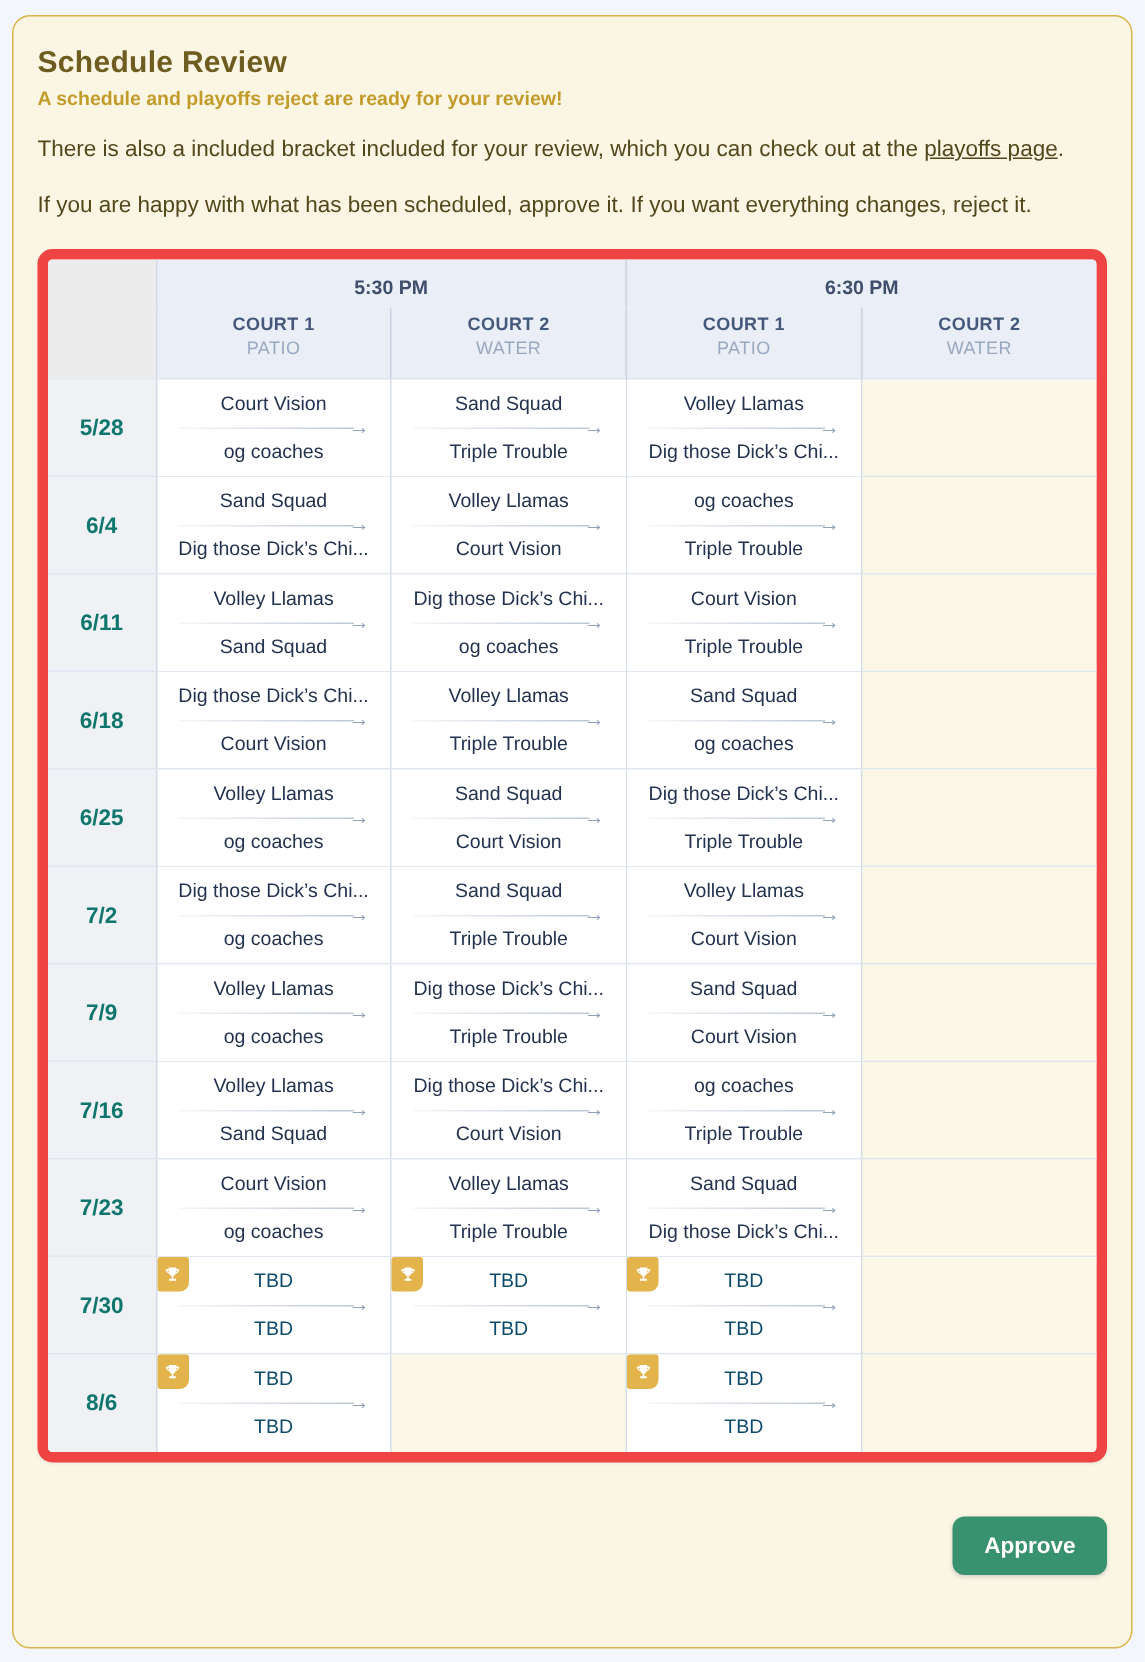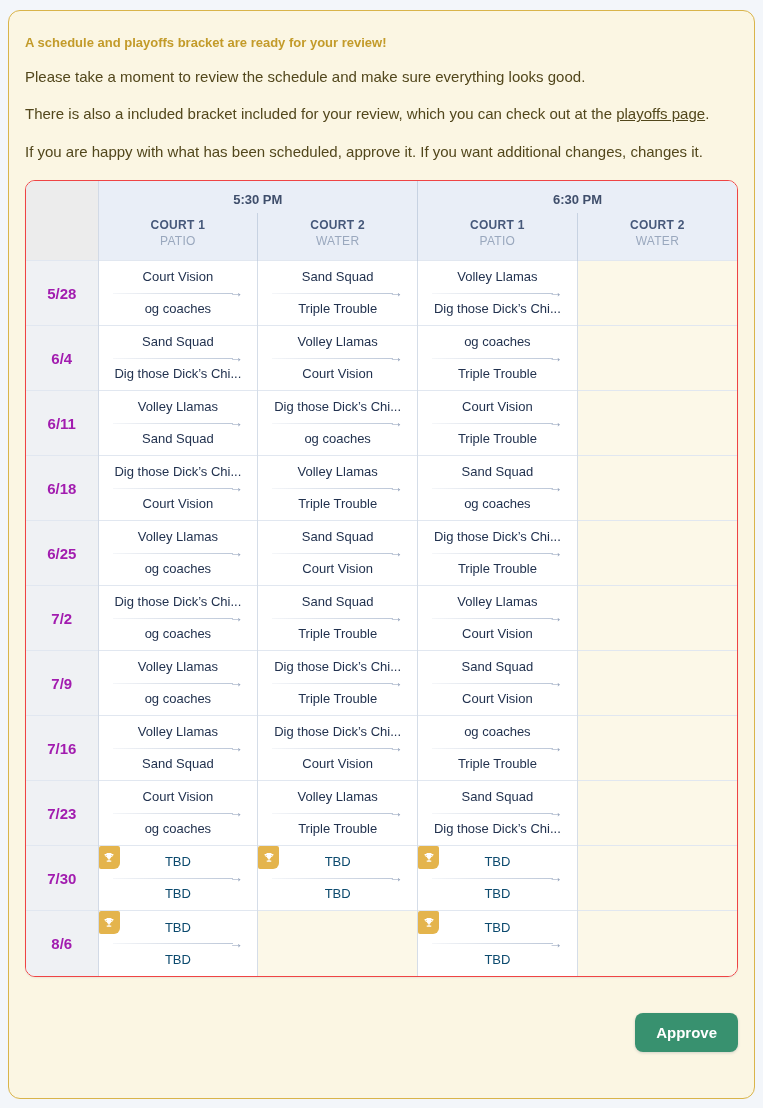--- a/index.html
+++ b/index.html
@@ -37,21 +37,21 @@
   .para a {
     color: #52471c;
     text-decoration: underline;
     cursor: pointer;
   }
   
   .table-wrap {
     margin-top: 18px;
     border-radius: 10px;
     overflow: hidden;
-    border: 1px solid #ef4444;
+    border: 7px solid #ef4444;
     box-shadow: 0 1px 2px rgba(30,50,90,.07);
     background: #fff;
   }
   table.schedule {
     width: 100%;
     border-collapse: collapse;
     table-layout: fixed;
   }
   col.c-date { width: 72px; }
   thead th { font-weight: 400; }
@@ -89,21 +89,21 @@
     letter-spacing: .3px;
   }
   tbody tr { border-top: 1px solid #e1e7f0; }
   tbody td { height: 65px; vertical-align: middle; }
   td.date-cell {
     background: #eff1f4;
     border-right: 1px solid #d2dae6;
     text-align: center;
     font-size: 15px;
     font-weight: 700;
-    color: #a21caf;
+    color: #0f766e;
   }
   td.match-cell {
     background: #ffffff;
     position: relative;
     padding: 6px 12px;
   }
   td.match-cell.bl, td.empty-cell.bl { border-left: 1px solid #d5dde8; }
   td.empty-cell { background: #fcf8e8; }
   .team {
     text-align: center;
@@ -167,30 +167,28 @@
   .btn-approve {
     background: #38916f;
     color: #ffffff;
     box-shadow: 0 1px 3px rgba(20,40,80,.18);
   }
 </style>
 </head>
 <body>
 
 <div class="card">
-  <div class="card-subtitle">A schedule and playoffs bracket are ready for your review!</div>
+  <div class="card-title">Schedule Review</div>
+  <div class="card-subtitle">A schedule and playoffs reject are ready for your review!</div>
 
-  <div class="para">
-    <span>Please take a moment to review the schedule and make sure everything looks good.</span>
-  </div>
   <div class="para">
     <span>There is also a included bracket included for your review, which you can check out at the </span><a>playoffs page</a><span>.</span>
   </div>
   <div class="para">
-    <span>If you are happy with what has been scheduled, approve it. If you want additional changes, changes it.</span>
+    <span>If you are happy with what has been scheduled, approve it. If you want everything changes, reject it.</span>
   </div>
 
   <div class="table-wrap">
     <table class="schedule">
       <colgroup>
         <col class="c-date">
           <col>
           <col>
           <col>
           <col>

